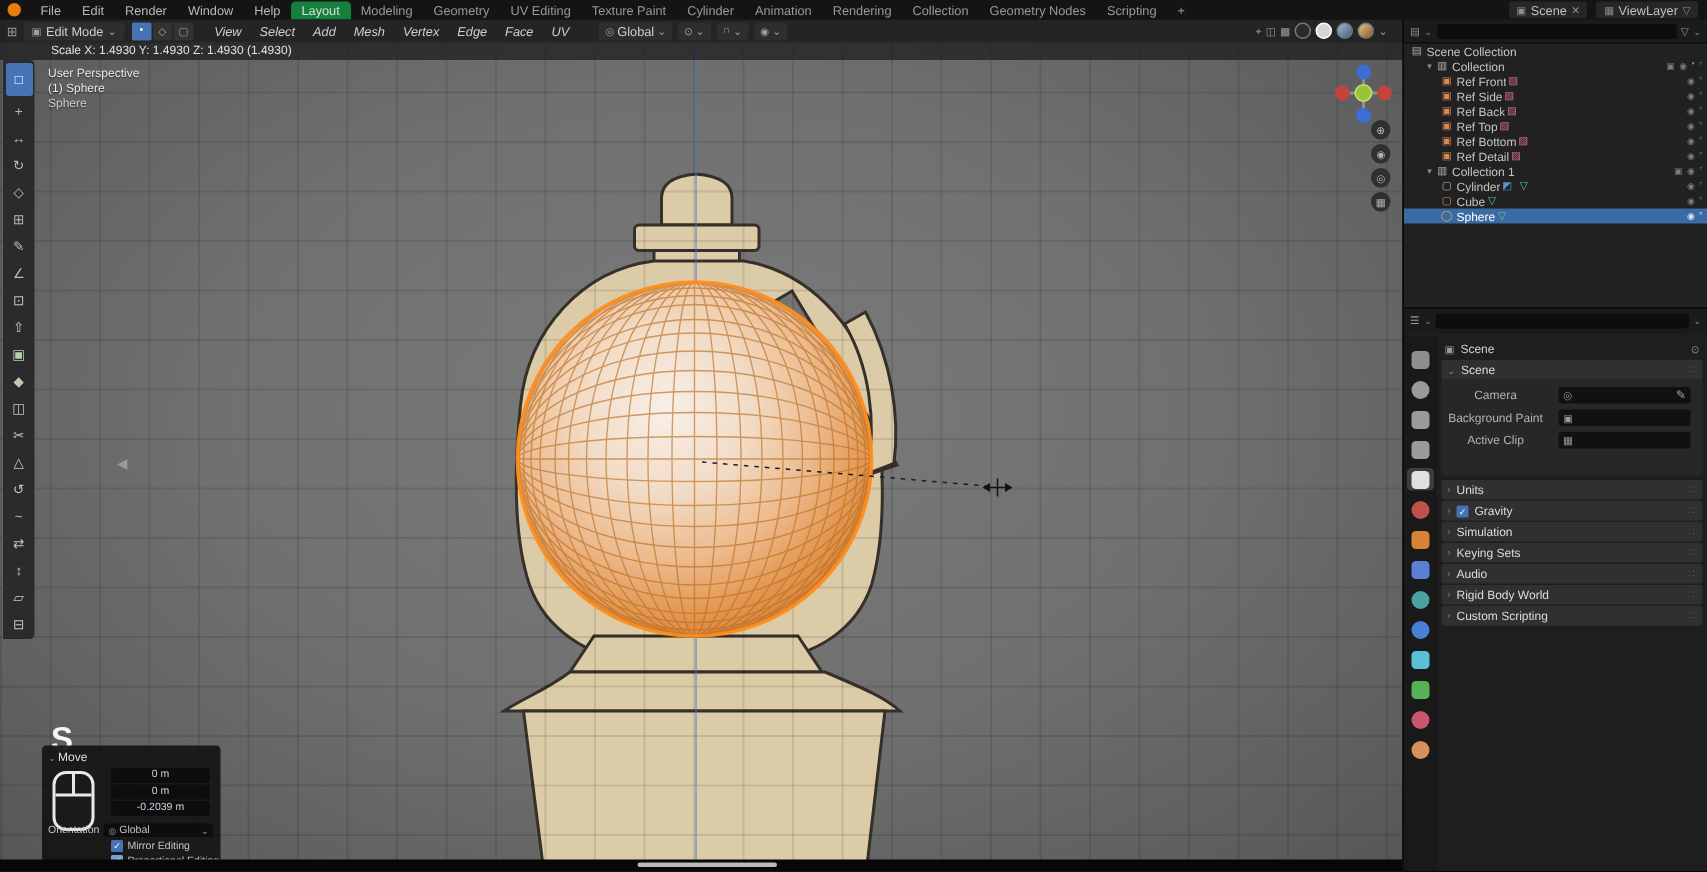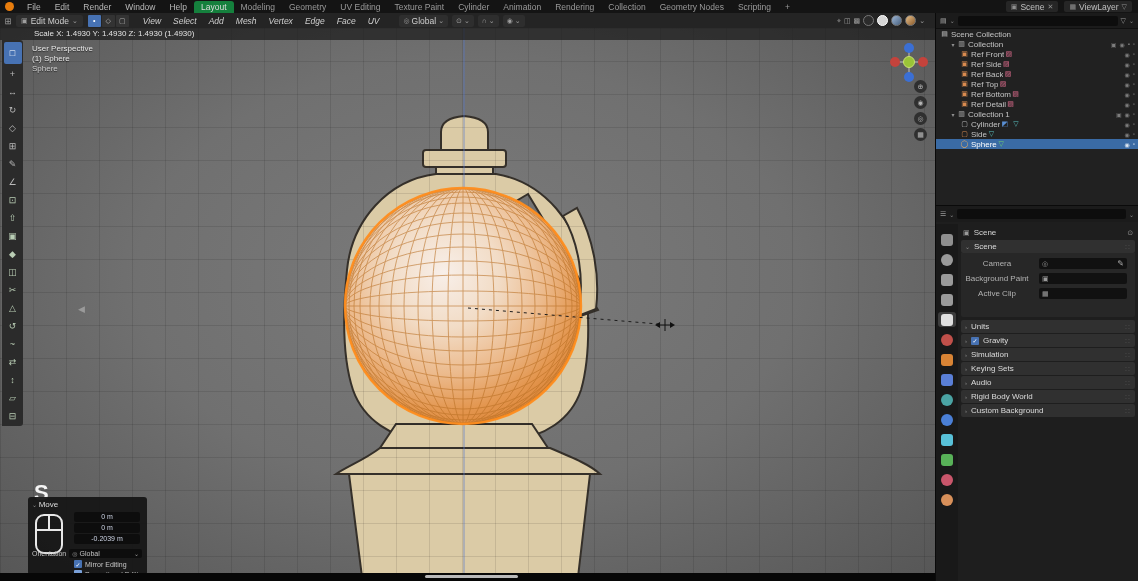--- a/index.html
+++ b/index.html
@@ -489,21 +489,21 @@
     <span class="olabel">Cylinder</span>
     <span class="oicon ic-blue">◩</span>
     <span class="oicon ic-teal">▽</span>
     <span class="orowicons">
       <span>◉</span>
       <span>▫</span>
     </span>
   </div>
   <div class="orow d2">
     <span class="oicon ic-orange">▢</span>
-    <span class="olabel">Side</span>
+    <span class="olabel">Cube</span>
     <span class="oicon ic-teal">▽</span>
     <span class="orowicons">
       <span>◉</span>
       <span>▫</span>
     </span>
   </div>
   <div class="orow d2 selected">
     <span class="oicon" style="color:#f0b060;">◯</span>
     <span class="olabel">Sphere</span>
     <span class="oicon ic-green">▽</span>
@@ -627,17 +627,17 @@
       <span>Audio</span>
       <span class="grip">::</span>
     </div>
     <div class="panel-h">
       <span style="color:#8f8f8f;font-size:6px;">›</span>
       <span>Rigid Body World</span>
       <span class="grip">::</span>
     </div>
     <div class="panel-h">
       <span style="color:#8f8f8f;font-size:6px;">›</span>
-      <span>Custom Background</span>
+      <span>Custom Scripting</span>
       <span class="grip">::</span>
     </div>
   </div>
 </div>
 
 </body></html>

